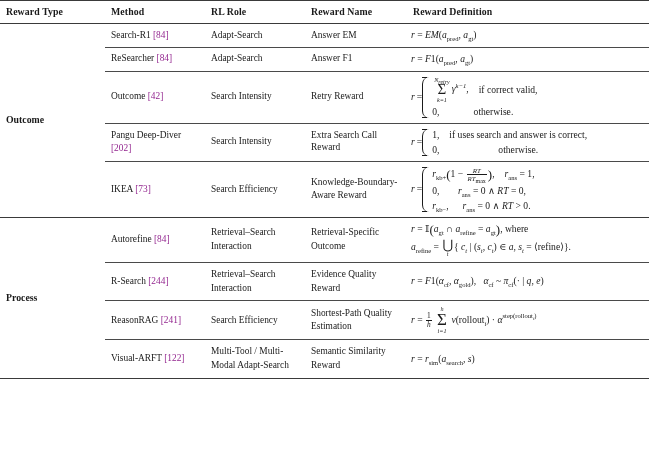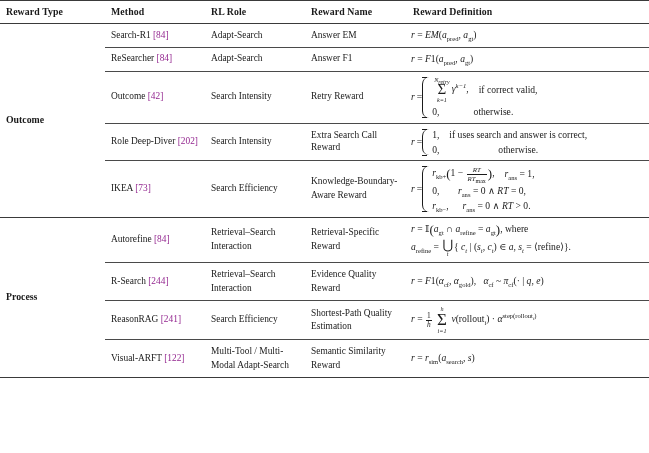--- a/index.html
+++ b/index.html
@@ -236,21 +236,21 @@
               <span class="mr">0,</span>
               <span class="mr">otherwise.</span>
             </span>
           </span>
         </span>
       </td>
     </tr>
 
     <tr class="inner">
       <td class="two-line">
-        <span>Role Deep-Diver</span>
+        <span>Pangu Deep-Diver</span>
         <span class="cite" style="color: rgb(147, 38, 143);">[202]</span>
       </td>
       <td>Search Intensity</td>
       <td>Extra Search Call Reward</td>
       <td class="def-cell">
         <span class="math cases">
           <span class="lhs">r</span>
               <span class="mr">=</span>
           <span class="brace" aria-hidden="true"></span>
           <span class="case-rows">
@@ -300,21 +300,21 @@
 
   <tbody>
 
     <tr class="rule-sec first-in-sec">
       <td class="type-cell" rowspan="4">Process</td>
       <td>
         <span>Autorefine</span>
         <span class="cite" style="color: rgb(147, 38, 143);">[84]</span>
       </td>
       <td class="two-line">Retrieval–Search Interaction</td>
-      <td class="two-line">Retrieval-Specific Reward</td>
+      <td class="two-line">Retrieval-Specific Outcome</td>
       <td class="def-cell">
         <span class="math">
           <span style="display:block; margin-bottom:4px;">
             <span class="mi">r</span> = 𝕀<span class="paren-tall">(</span><span class="mi">a</span><sub class="mr">gt</sub> ∩ <span class="mi">a</span><sub class="mr">refine</sub> = <span class="mi">a</span><sub class="mr">gt</sub><span class="paren-tall">)</span>, where
           </span>
           <span style="display:block;">
             <span class="mi">a</span><sub class="mr">refine</sub> = <span class="bigcup"><span class="cupsym">⋃</span><span class="lim-bot">t</span></span>{ <span class="mi">c</span><sub class="mi">t</sub> | (<span class="mi">s</span><sub class="mi">t</sub>, <span class="mi">c</span><sub class="mi">t</sub>) ∈ <span class="mi">a</span>, <span class="mi">s</span><sub class="mi">t</sub> = ⟨refine⟩}.
           </span>
         </span>
       </td>

